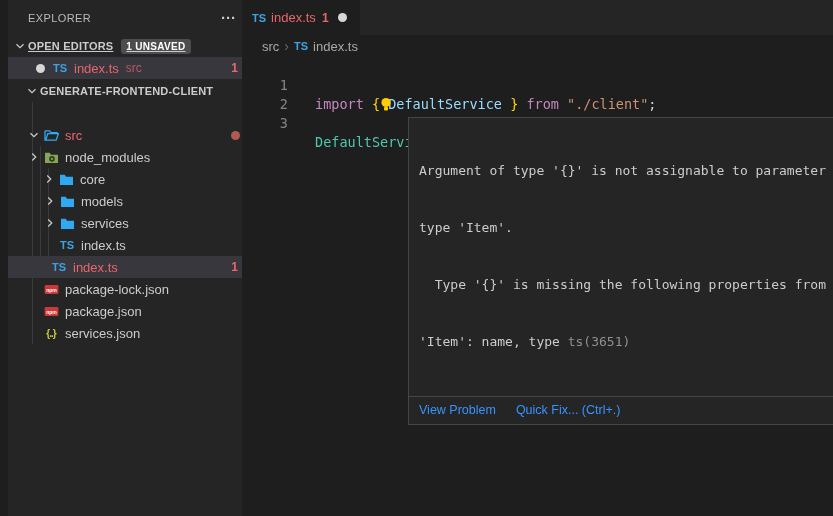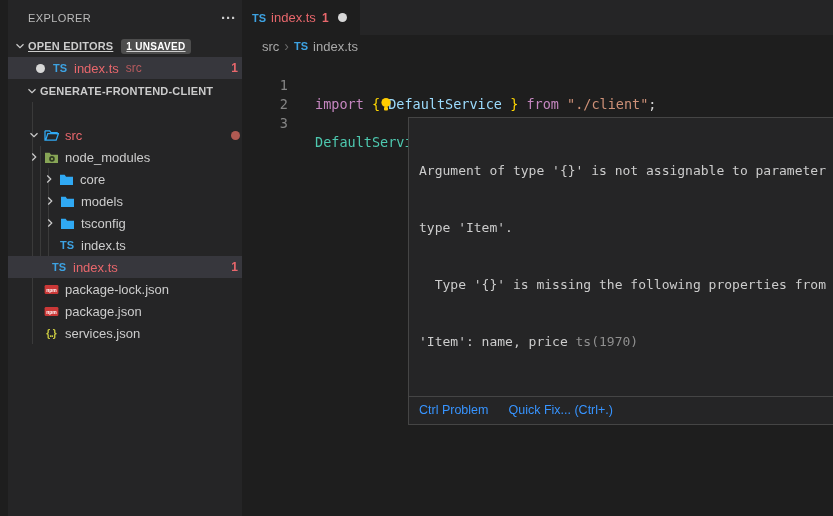--- a/index.html
+++ b/index.html
@@ -171,21 +171,21 @@
       <span class="chev">
         <svg width="14" height="14" viewBox="0 0 16 16">
             <path d="M6 4l4 4-4 4" fill="none" stroke="#cccccc" stroke-width="1.4"></path>
           </svg>
       </span>
       <span class="fico">
         <svg width="15" height="13" viewBox="0 0 16 14">
             <path d="M1 2h5l1.5 2H15v9H1z" fill="#30a9f3"></path>
           </svg>
       </span>
-      <span class="label">tsconfig</span>
+      <span class="label">services</span>
     </div>
 
     <div class="srow" style="top:234px;padding-left:50px;">
       <span class="fico">
           <span class="ticon">TS</span>
         </span>
       <span class="label">index.ts</span>
     </div>
 
     <div class="srow selected" style="top:256px;padding-left:42px;">
@@ -258,21 +258,21 @@
     <div class="code-line" style="top:95px;">
       <span class="lnum">3</span>
       <span class="ltext"><span class="cls">DefaultService</span><span class="pln">.</span><span class="mth">createItemItemPost</span><span class="gold match">(</span><span class="gold squiggle">{}</span><span class="bblue match">)</span><span class="cursor"></span></span>
     </div>
 
     <div class="hover">
       <div class="hover-msg">
         <div>Argument of type '{}' is not assignable to parameter of</div>
         <div>type 'Item'.</div>
         <div>  Type '{}' is missing the following properties from type</div>
-        <div><span>'Item': name, price </span><span class="ts-ref">ts(1970)</span></div>
+        <div><span>'Item': name, type </span><span class="ts-ref">ts(3651)</span></div>
       </div>
       <div class="hover-actions">
-        <span class="hover-link">Ctrl Problem</span>
+        <span class="hover-link">View Problem</span>
         <span class="hover-link">Quick Fix... (Ctrl+.)</span>
       </div>
     </div>
   </div>
 </div>
 
 </body></html>

